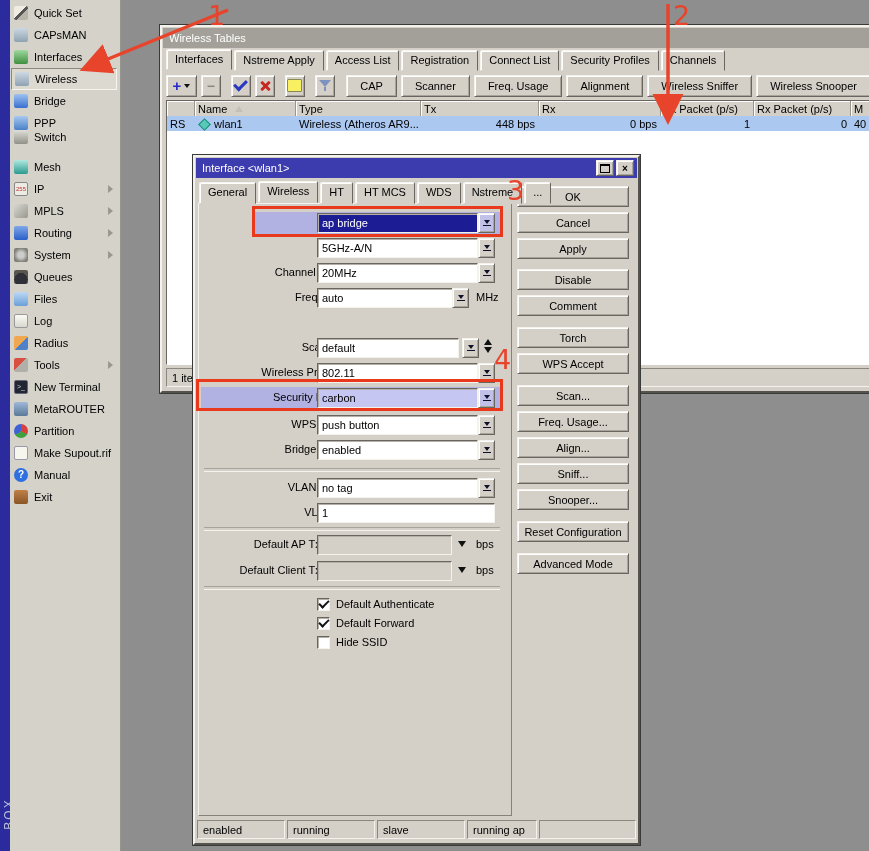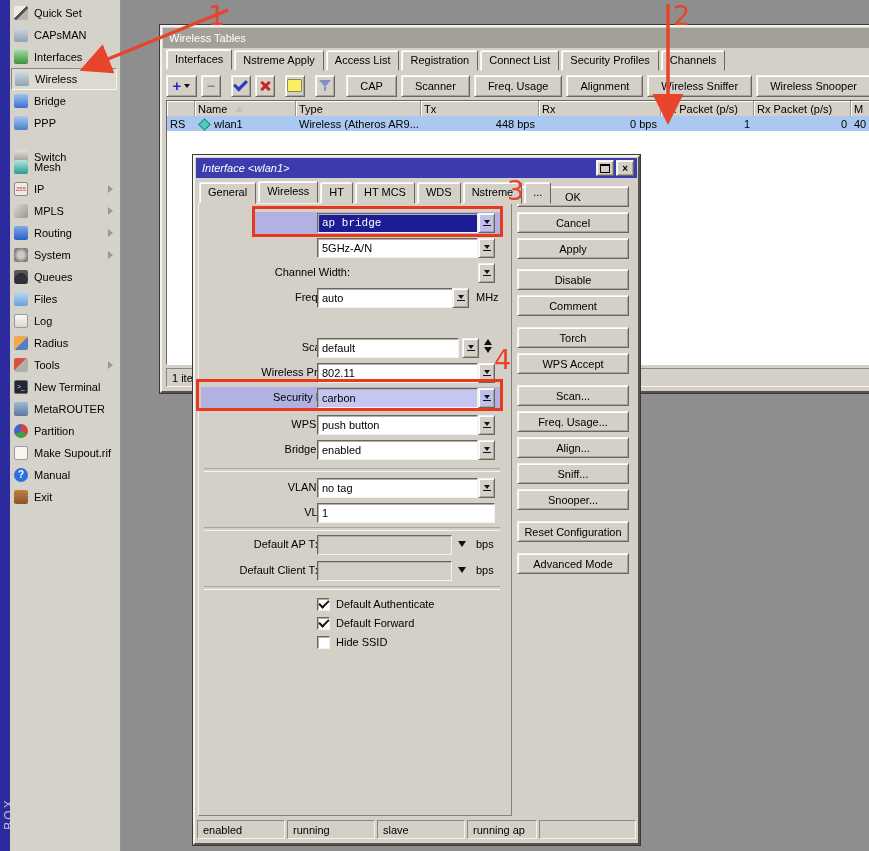--- a/index.html
+++ b/index.html
@@ -87,35 +87,35 @@
          border-bottom:6px solid #c4c0b8;margin-left:8px;}
   .diam{width:7px;height:7px;background:#58c8b8;border:1px solid #1a8a7a;transform:rotate(45deg);margin:0 5px 0 2px;flex:none;}
   .wt-status{position:absolute;left:4px;right:0;bottom:4px;height:19px;display:flex;}
   .seg{box-sizing:border-box;border:1px solid;border-color:#8a887f #f4f2ec #f4f2ec #8a887f;
        background:#d4d0c8;display:flex;align-items:center;padding-left:5px;white-space:nowrap;overflow:hidden;}
   .wt-status .seg{flex:1;}
 
   
   .dlg{left:193px;top:155px;width:443px;height:686px;z-index:30;}
   .dlg-title{position:absolute;left:1px;top:1px;right:1px;height:20px;background:#3c3caf;color:#fff;
-             display:flex;align-items:center;padding:0 3px 0 6px;font-style:italic;}
+             display:flex;align-items:center;padding:0 3px 0 6px;}
   .dlg-title .sp{flex:1;}
   .tbn{width:16px;height:14px;margin-left:2px;display:flex;align-items:center;justify-content:center;
        font-size:10px;font-weight:bold;color:#000;}
   .maxico{width:8px;height:6px;border:1px solid #000;border-top:2px solid #000;}
   .dlg-tabs{position:absolute;left:4px;top:25px;height:22px;display:flex;gap:2px;z-index:2;}
   .dlg-panel{position:absolute;left:3px;top:46px;width:312px;height:611px;
              border:1px solid;border-color:#f4f2ec #84827a #84827a #f4f2ec;background:#d4d0c8;}
   .frow{position:absolute;left:0;width:318px;height:20px;}
   .band{position:absolute;top:-1px;height:23px;background:#b1b1e2;}
   .flbl{position:absolute;left:5px;top:3px;width:150px;text-align:right;white-space:nowrap;}
   .fin{position:absolute;left:122px;top:0;width:161px;height:20px;box-sizing:border-box;
        background:#fff;border:1px solid;border-color:#68665f #f4f2ec #f4f2ec #68665f;
        box-shadow:inset 1px 1px 0 #b4b0a8;display:flex;align-items:center;padding-left:4px;white-space:nowrap;overflow:hidden;}
-  .fin.navy{background:#1c1c94;color:#fff;font-family:Liberation Mono, monospace;}
+  .fin.navy{background:#1c1c94;color:#fff;}
   .fin.lav{background:#c6c6f2;}
   .fin.dis{background:#d4d0c8;}
   .dd{position:absolute;top:0;width:17px;height:20px;box-sizing:border-box;display:flex;
       align-items:center;justify-content:center;}
   .dd.tint{background:#c0c0e8;}
   .ddi{display:flex;flex-direction:column;align-items:center;}
   .ddi .t{width:0;height:0;border-left:3.5px solid transparent;border-right:3.5px solid transparent;border-top:4px solid #10102a;}
   .ddi .b{width:8px;height:1px;background:#10102a;margin-top:1px;}
   .upa{width:0;height:0;border-left:4.5px solid transparent;border-right:4.5px solid transparent;border-bottom:6px solid #111;}
   .dna{width:0;height:0;border-left:4.5px solid transparent;border-right:4.5px solid transparent;border-top:6px solid #111;}
@@ -164,21 +164,21 @@
         <span class="sblabel">Wireless</span>
       </div>
     <div class="sbitem" style="top:90px">
         <span class="ic i4"></span>
         <span class="sblabel">Bridge</span>
       </div>
     <div class="sbitem" style="top:112px">
         <span class="ic i5"></span>
         <span class="sblabel">PPP</span>
       </div>
-    <div class="sbitem" style="top:146px">
+    <div class="sbitem" style="top:126px">
         <span class="ic i6"></span>
         <span class="sblabel">Switch</span>
       </div>
     <div class="sbitem" style="top:156px">
         <span class="ic i7"></span>
         <span class="sblabel">Mesh</span>
       </div>
     <div class="sbitem" style="top:178px">
         <span class="ic i8"></span>
         <span class="sblabel">IP</span>
@@ -376,20 +376,21 @@
       <span class="fin">5GHz-A/N</span>
       <span class="dd raised" style="left:283px">
           <span class="ddi">
             <span class="t"></span>
             <span class="b"></span>
           </span>
         </span>
     </div>
     <div class="frow" style="top:106px">
       <span class="flbl">Channel Width:</span>
+      <span class="fin">20MHz</span>
       <span class="dd raised" style="left:283px">
           <span class="ddi">
             <span class="t"></span>
             <span class="b"></span>
           </span>
         </span>
     </div>
     <div class="frow" style="top:131px">
       <span class="flbl">Frequency:</span>
       <span class="fin" style="width:141px">auto</span>

